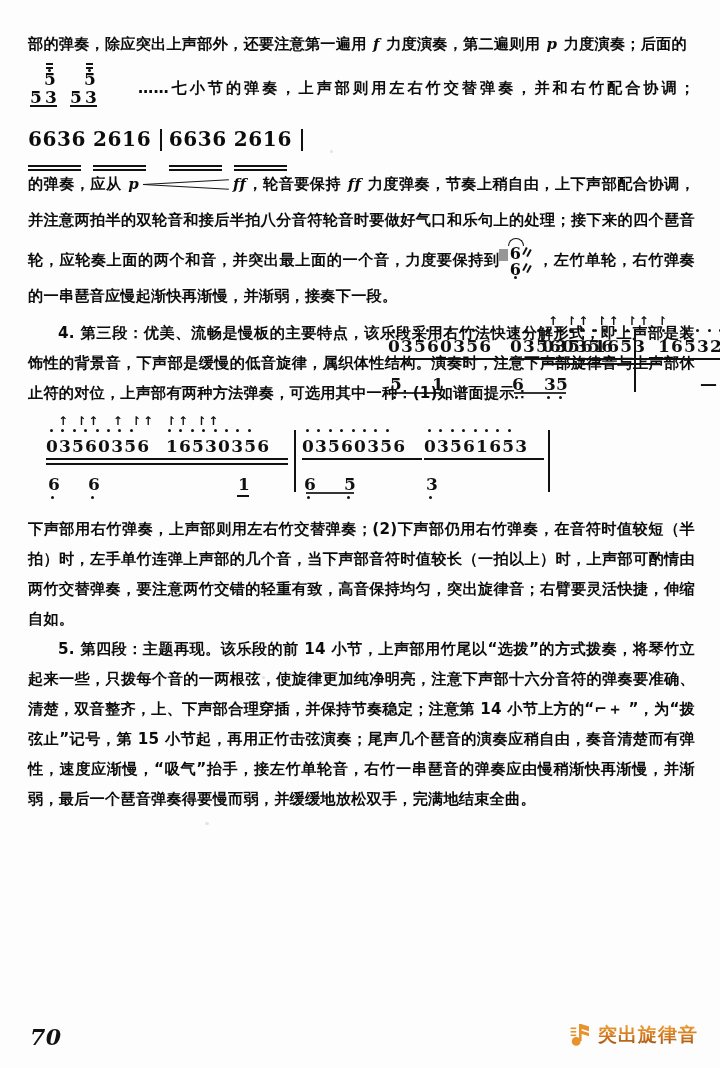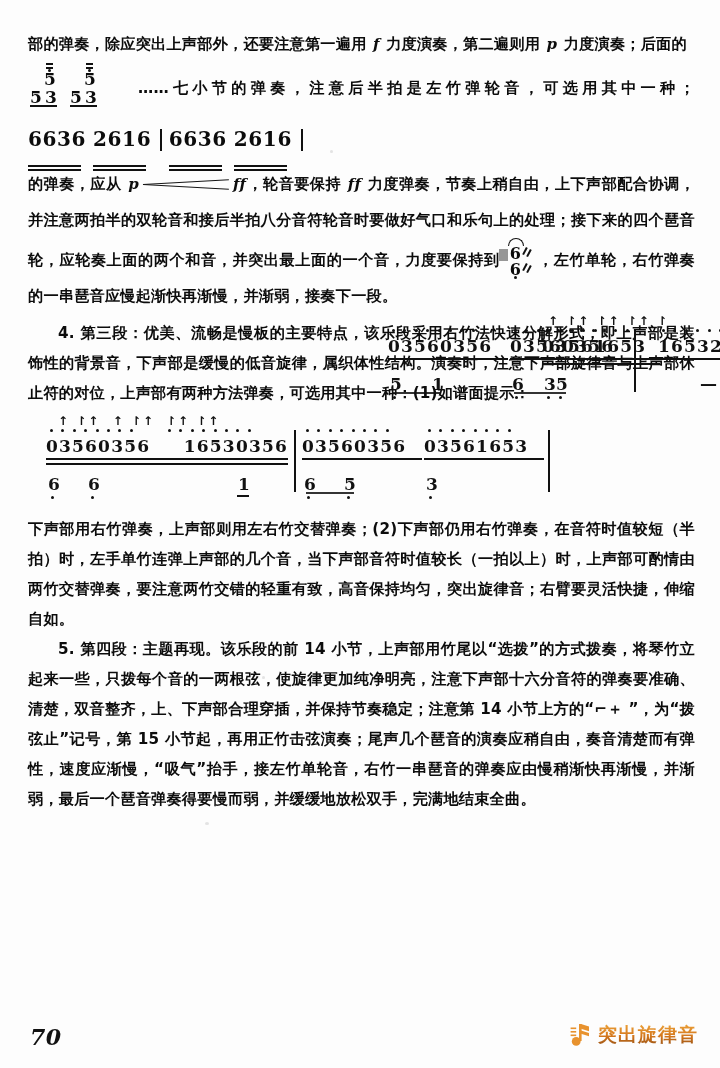--- a/index.html
+++ b/index.html
@@ -349,21 +349,21 @@
         <span class="tick" style="left:58px; top:6px;"></span>
         <span class="note" style="left:56px; top:10px;">5</span>
         <span class="dot-over" style="left:60px; top:8px;"></span>
 
         <span class="note" style="left:2px;  top:28px;">5</span>
         <span class="note" style="left:17px; top:28px;">3</span>
         <span class="note" style="left:42px; top:28px;">5</span>
         <span class="note" style="left:57px; top:28px;">3</span>
         <span class="beam" style="left:2px;  top:44px; width:27px;"></span>
         <span class="beam" style="left:42px; top:44px; width:27px;"></span>
-      </span><span>……七小节的弹奏，注意后半拍是左竹弹轮音，可选用其中一种；</span><span class="measures">
+      </span><span>……七小节的弹奏，上声部则用左右竹交替弹奏，并和右竹配合协调；</span><span class="measures">
         <span class="meas">
           <span class="digs">6636</span>
           <span class="beamline b1"></span>
           <span class="beamline b2"></span>
         </span><span class="meas">
           <span class="digs">2616</span>
           <span class="beamline b1"></span>
           <span class="beamline b2"></span>
         </span><span class="barline"></span><span class="meas">
           <span class="digs">6636</span>
@@ -403,21 +403,21 @@
         <div class="upper" style="left:4px; width:120px;">03560356<span class="beamline b1"></span><span class="beamline b2"></span></div>
         <div class="lnote" style="left:6px;  top:62px;">6<span class="ud"></span></div>
         <div class="lnote" style="left:46px; top:62px;">6<span class="ud"></span></div>
       </div>
 
       <div class="sgroup" style="left:138px; width:160px;">
         <div class="arts" style="left:0px;">↾↑ ↾↑</div>
         <div class="odots" style="left:2px;">
           <i></i><i></i><i></i><i></i><i></i><i></i><i></i><i></i>
         </div>
-        <div class="upper" style="left:0px; width:122px;text-align:right;">16530356<span class="beamline b1"></span><span class="beamline b2"></span></div>
+        <div class="upper" style="left:0px; width:122px;">16530356<span class="beamline b1"></span><span class="beamline b2"></span></div>
         <div class="lnote" style="left:72px; top:62px;">1<span class="ul"></span></div>
         <div class="sbar" style="left:128px;"></div>
       </div>
 
       <div class="sgroup" style="left:272px; width:160px;">
         <div class="odots" style="left:6px;">
           <i></i><i></i><i></i><i></i><i></i><i></i><i></i><i></i>
         </div>
         <div class="upper" style="left:2px; width:120px;">03560356<span class="beamline b1"></span></div>
         <div class="lnote" style="left:4px;  top:62px;">6<span class="ud"></span></div>

